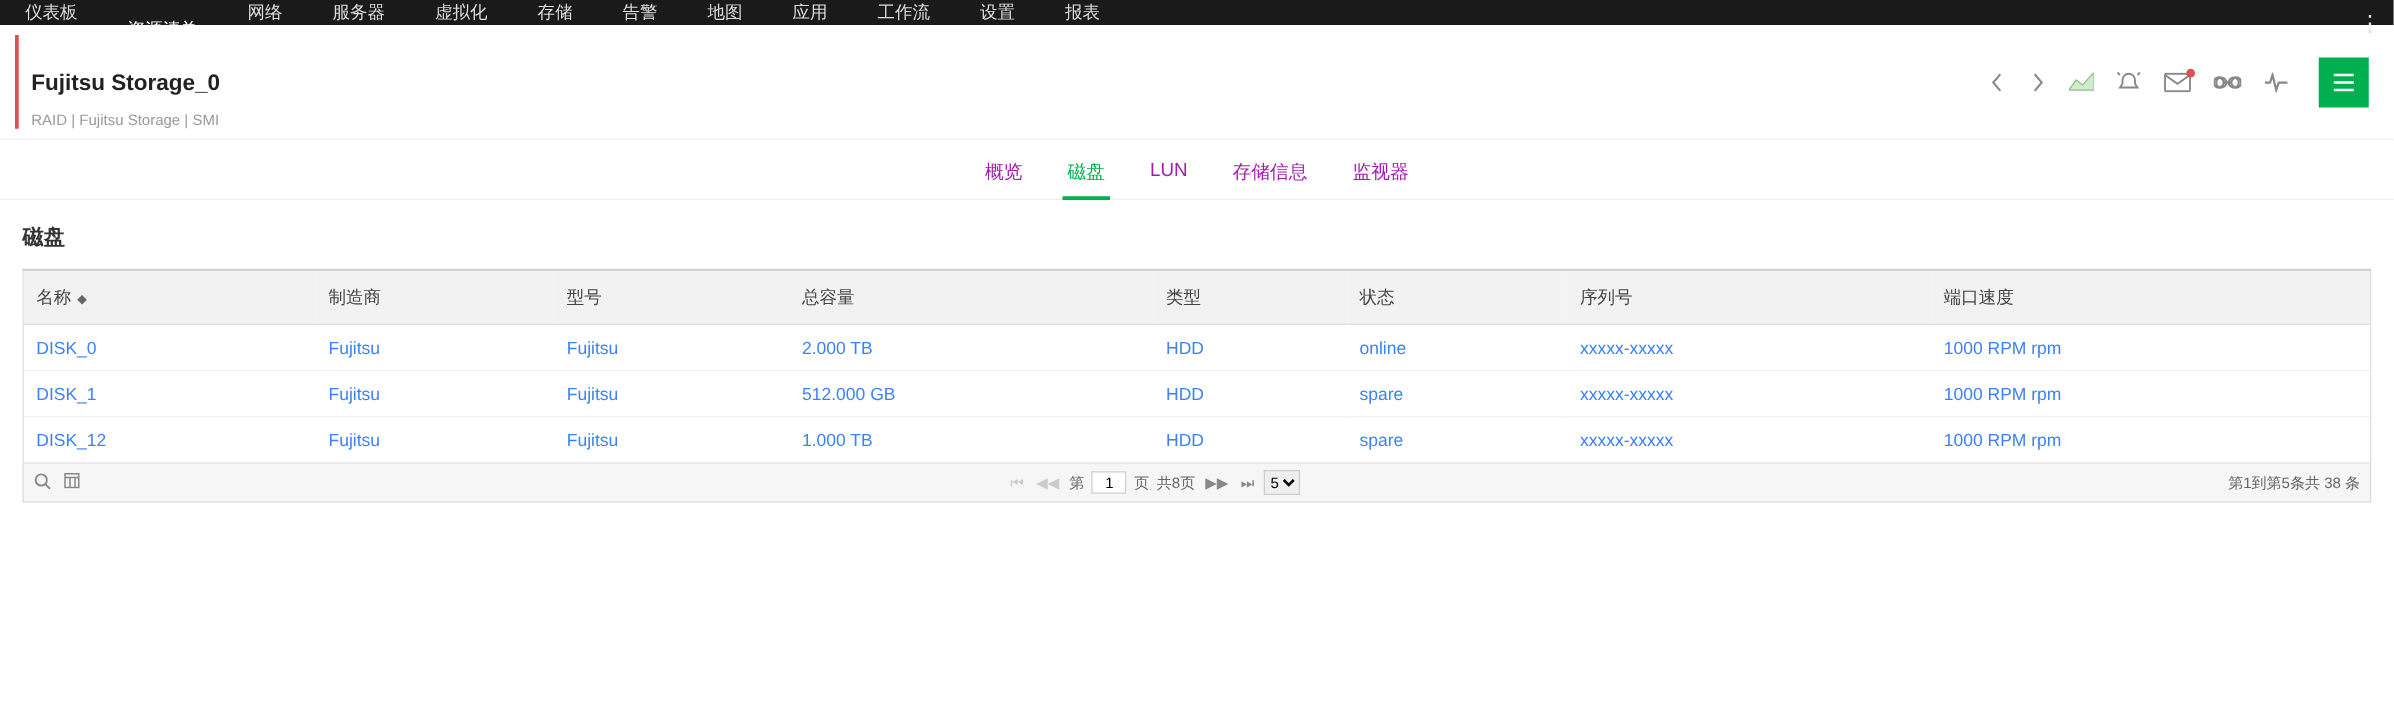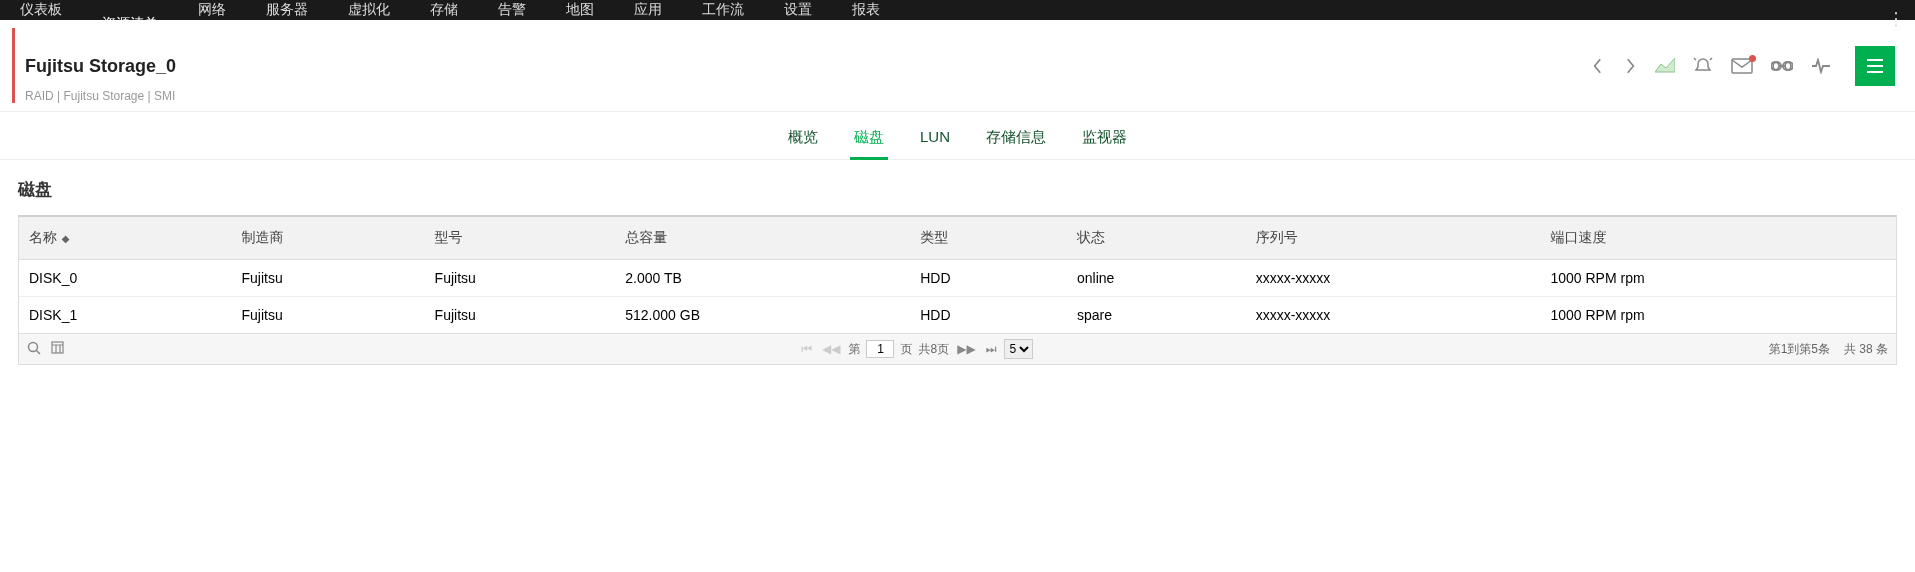--- a/index.html
+++ b/index.html
@@ -10,39 +10,39 @@
 .topnav .more { position: absolute; right: 10px; top: 0; color: #ddd; display: flex; align-items: center; height: 38px; cursor: pointer; font-size: 18px; }
 .header-row { display: flex; justify-content: space-between; align-items: center; padding: 8px 20px 8px 12px; border-bottom: 1px solid #eee; }
 .title-block { border-left: 3px solid #d9534f; padding-left: 10px; }
 .title-block h1 { font-size: 18px; font-weight: 600; color: #222; margin-top: 28px; }
 .title-block .crumb { font-size: 12px; color: #999; margin-top: 12px; }
 .header-icons { display: flex; align-items: center; gap: 18px; }
 .header-icons .icon { color: #888; cursor: pointer; display: inline-flex; }
 .menu-btn { background: #00b050; width: 40px; height: 40px; display: flex; align-items: center; justify-content: center; cursor: pointer; margin-left: 6px; }
 .menu-btn svg { stroke: #fff; }
 .subtabs { display: flex; justify-content: center; gap: 28px; border-bottom: 1px solid #eee; margin-top: 6px; }
-.subtabs .tab { padding: 10px 4px 12px; cursor: pointer; color: #14532d; font-size: 15px; position: relative; }
+.subtabs .tab { padding: 10px 4px 12px; cursor: pointer; color: #a21caf; font-size: 15px; position: relative; }
 .subtabs .tab.active { color: #00b050; }
 .subtabs .tab.active::after { content: ""; position: absolute; left: 0; right: 0; bottom: -1px; height: 3px; background: #00b050; }
 .section { padding: 18px 18px 6px; }
 .section h2 { font-size: 17px; font-weight: 600; margin-bottom: 14px; }
 .table-wrap { border: 1px solid #ddd; border-top: 2px solid #d0d0d0; }
 table { width: 100%; border-collapse: collapse; }
 thead th { background: #f2f2f2; font-weight: 400; text-align: left; padding: 12px 10px; font-size: 14px; color: #444; border-bottom: 1px solid #ddd; }
 thead th .sort { font-size: 10px; color: #666; margin-left: 2px; }
-tbody td { padding: 10px 10px; border-bottom: 1px solid #eee; font-size: 14px; color: #000000; }
+tbody td { padding: 10px 10px; border-bottom: 1px solid #eee; font-size: 14px; color: #3b82f6; }
 tbody tr:last-child td { border-bottom: none; }
 .footer { display: flex; align-items: center; justify-content: space-between; background: #f6f6f6; border: 1px solid #ddd; border-top: none; padding: 5px 8px; font-size: 12px; color: #666; }
 .footer .left { display: flex; gap: 10px; align-items: center; }
 .footer .center { display: flex; align-items: center; gap: 6px; }
 .footer .center input[type="text"] { width: 28px; height: 18px; text-align: center; border: 1px solid #ccc; font-size: 12px; }
 .footer .center select { height: 20px; border: 1px solid #ccc; font-size: 12px; }
 .pg-btn { cursor: pointer; color: #888; padding: 0 2px; }
 .pg-btn.disabled { color: #ccc; cursor: default; }
-.footer .right { display: flex; gap: 14px; }
+.footer .right { display: flex; }
 .foot-icon { color: #888; cursor: pointer; }
 </style>
 </head>
 <body>
 
 <div class="topnav" id="topnav">
     <div class="nav-item">仪表板</div>
     <div class="nav-item active">资源清单</div>
     <div class="nav-item">网络</div>
     <div class="nav-item">服务器</div>
@@ -145,20 +145,30 @@
             <td>HDD</td>
             <td>online</td>
             <td>xxxxx-xxxxx</td>
             <td>1000 RPM rpm</td>
           </tr>
           <tr>
             <td>DISK_1</td>
             <td>Fujitsu</td>
             <td>Fujitsu</td>
             <td>512.000 GB</td>
+            <td>HDD</td>
+            <td>spare</td>
+            <td>xxxxx-xxxxx</td>
+            <td>1000 RPM rpm</td>
+          </tr>
+          <tr>
+            <td>DISK_12</td>
+            <td>Fujitsu</td>
+            <td>Fujitsu</td>
+            <td>1.000 TB</td>
             <td>HDD</td>
             <td>spare</td>
             <td>xxxxx-xxxxx</td>
             <td>1000 RPM rpm</td>
           </tr>
         </tbody>
     </table>
   </div>
   <div class="footer">
     <div class="left">

